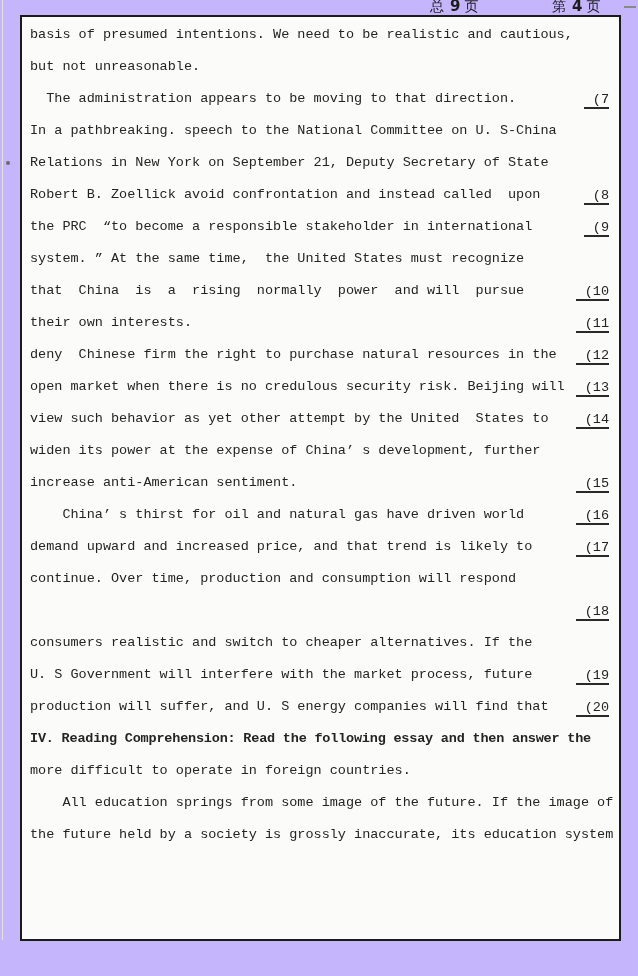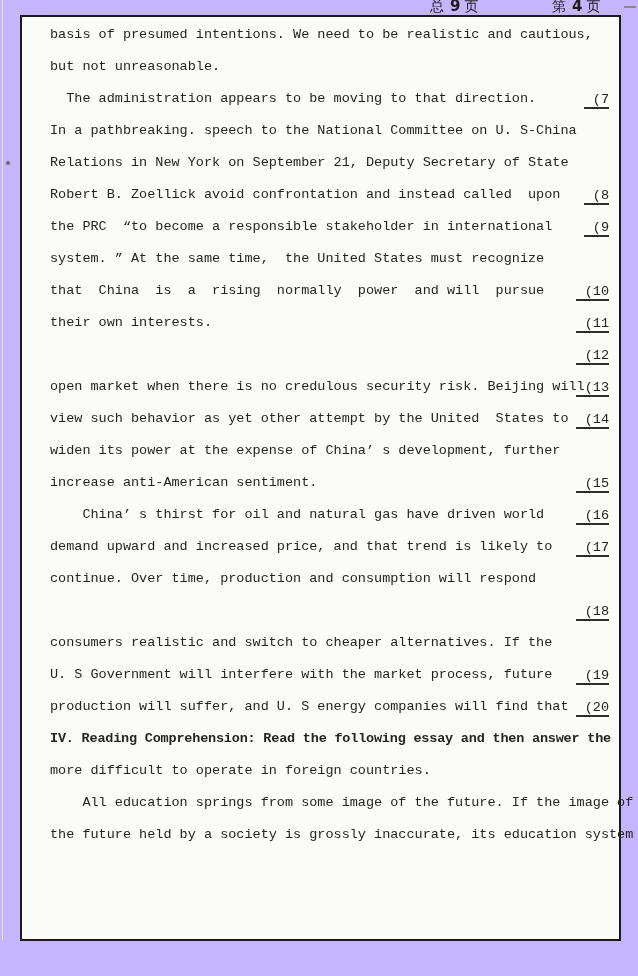--- a/index.html
+++ b/index.html
@@ -43,21 +43,21 @@
   .frame {
     position: absolute;
     left: 20px; top: 15px;
     width: 597px; height: 922px;
     border: 2px solid #1b1b1b;
     background: #fbfbf9;
     box-sizing: content-box;
   }
   .lines {
     position: absolute;
-    left: 8px; top: 2px; right: 4px; margin-left: 20px;
+    left: 8px; top: 2px; right: 4px;
   }
   .line {
     position: relative;
     height: 32px;
     line-height: 32px;
     font-size: 13.5px;
   }
   .line .text {
     white-space: pre;
     letter-spacing: 0;
@@ -97,21 +97,21 @@
         <div class="line"><span class="text">basis of presumed intentions. We need to be realistic and cautious,</span></div>
         <div class="line"><span class="text">but not unreasonable.</span></div>
         <div class="line"><span class="text">  The administration appears to be moving to that direction.</span><span class="marker">(7</span></div>
         <div class="line"><span class="text">In a pathbreaking. speech to the National Committee on U. S-China</span></div>
         <div class="line"><span class="text">Relations in New York on September 21, Deputy Secretary of State</span></div>
         <div class="line"><span class="text">Robert B. Zoellick avoid confrontation and instead called  upon</span><span class="marker">(8</span></div>
         <div class="line"><span class="text">the PRC  “to become a responsible stakeholder in international</span><span class="marker">(9</span></div>
         <div class="line"><span class="text">system. ” At the same time,  the United States must recognize</span></div>
         <div class="line"><span class="text">that  China  is  a  rising  normally  power  and will  pursue</span><span class="marker">(10</span></div>
         <div class="line"><span class="text">their own interests.</span><span class="marker">(11</span></div>
-        <div class="line"><span class="marker">(12</span></div>
+        <div class="line"><span class="text">deny  Chinese firm the right to purchase natural resources in the</span><span class="marker">(12</span></div>
         <div class="line"><span class="text">open market when there is no credulous security risk. Beijing will</span><span class="marker">(13</span></div>
         <div class="line"><span class="text">view such behavior as yet other attempt by the United  States to</span><span class="marker">(14</span></div>
         <div class="line"><span class="text">widen its power at the expense of China’ s development, further</span></div>
         <div class="line"><span class="text">increase anti-American sentiment.</span><span class="marker">(15</span></div>
         <div class="line"><span class="text">    China’ s thirst for oil and natural gas have driven world</span><span class="marker">(16</span></div>
         <div class="line"><span class="text">demand upward and increased price, and that trend is likely to</span><span class="marker">(17</span></div>
         <div class="line"><span class="text">continue. Over time, production and consumption will respond</span></div>
         <div class="line"><span class="marker">(18</span></div>
         <div class="line"><span class="text">consumers realistic and switch to cheaper alternatives. If the</span></div>
         <div class="line"><span class="text">U. S Government will interfere with the market process, future</span><span class="marker">(19</span></div>

